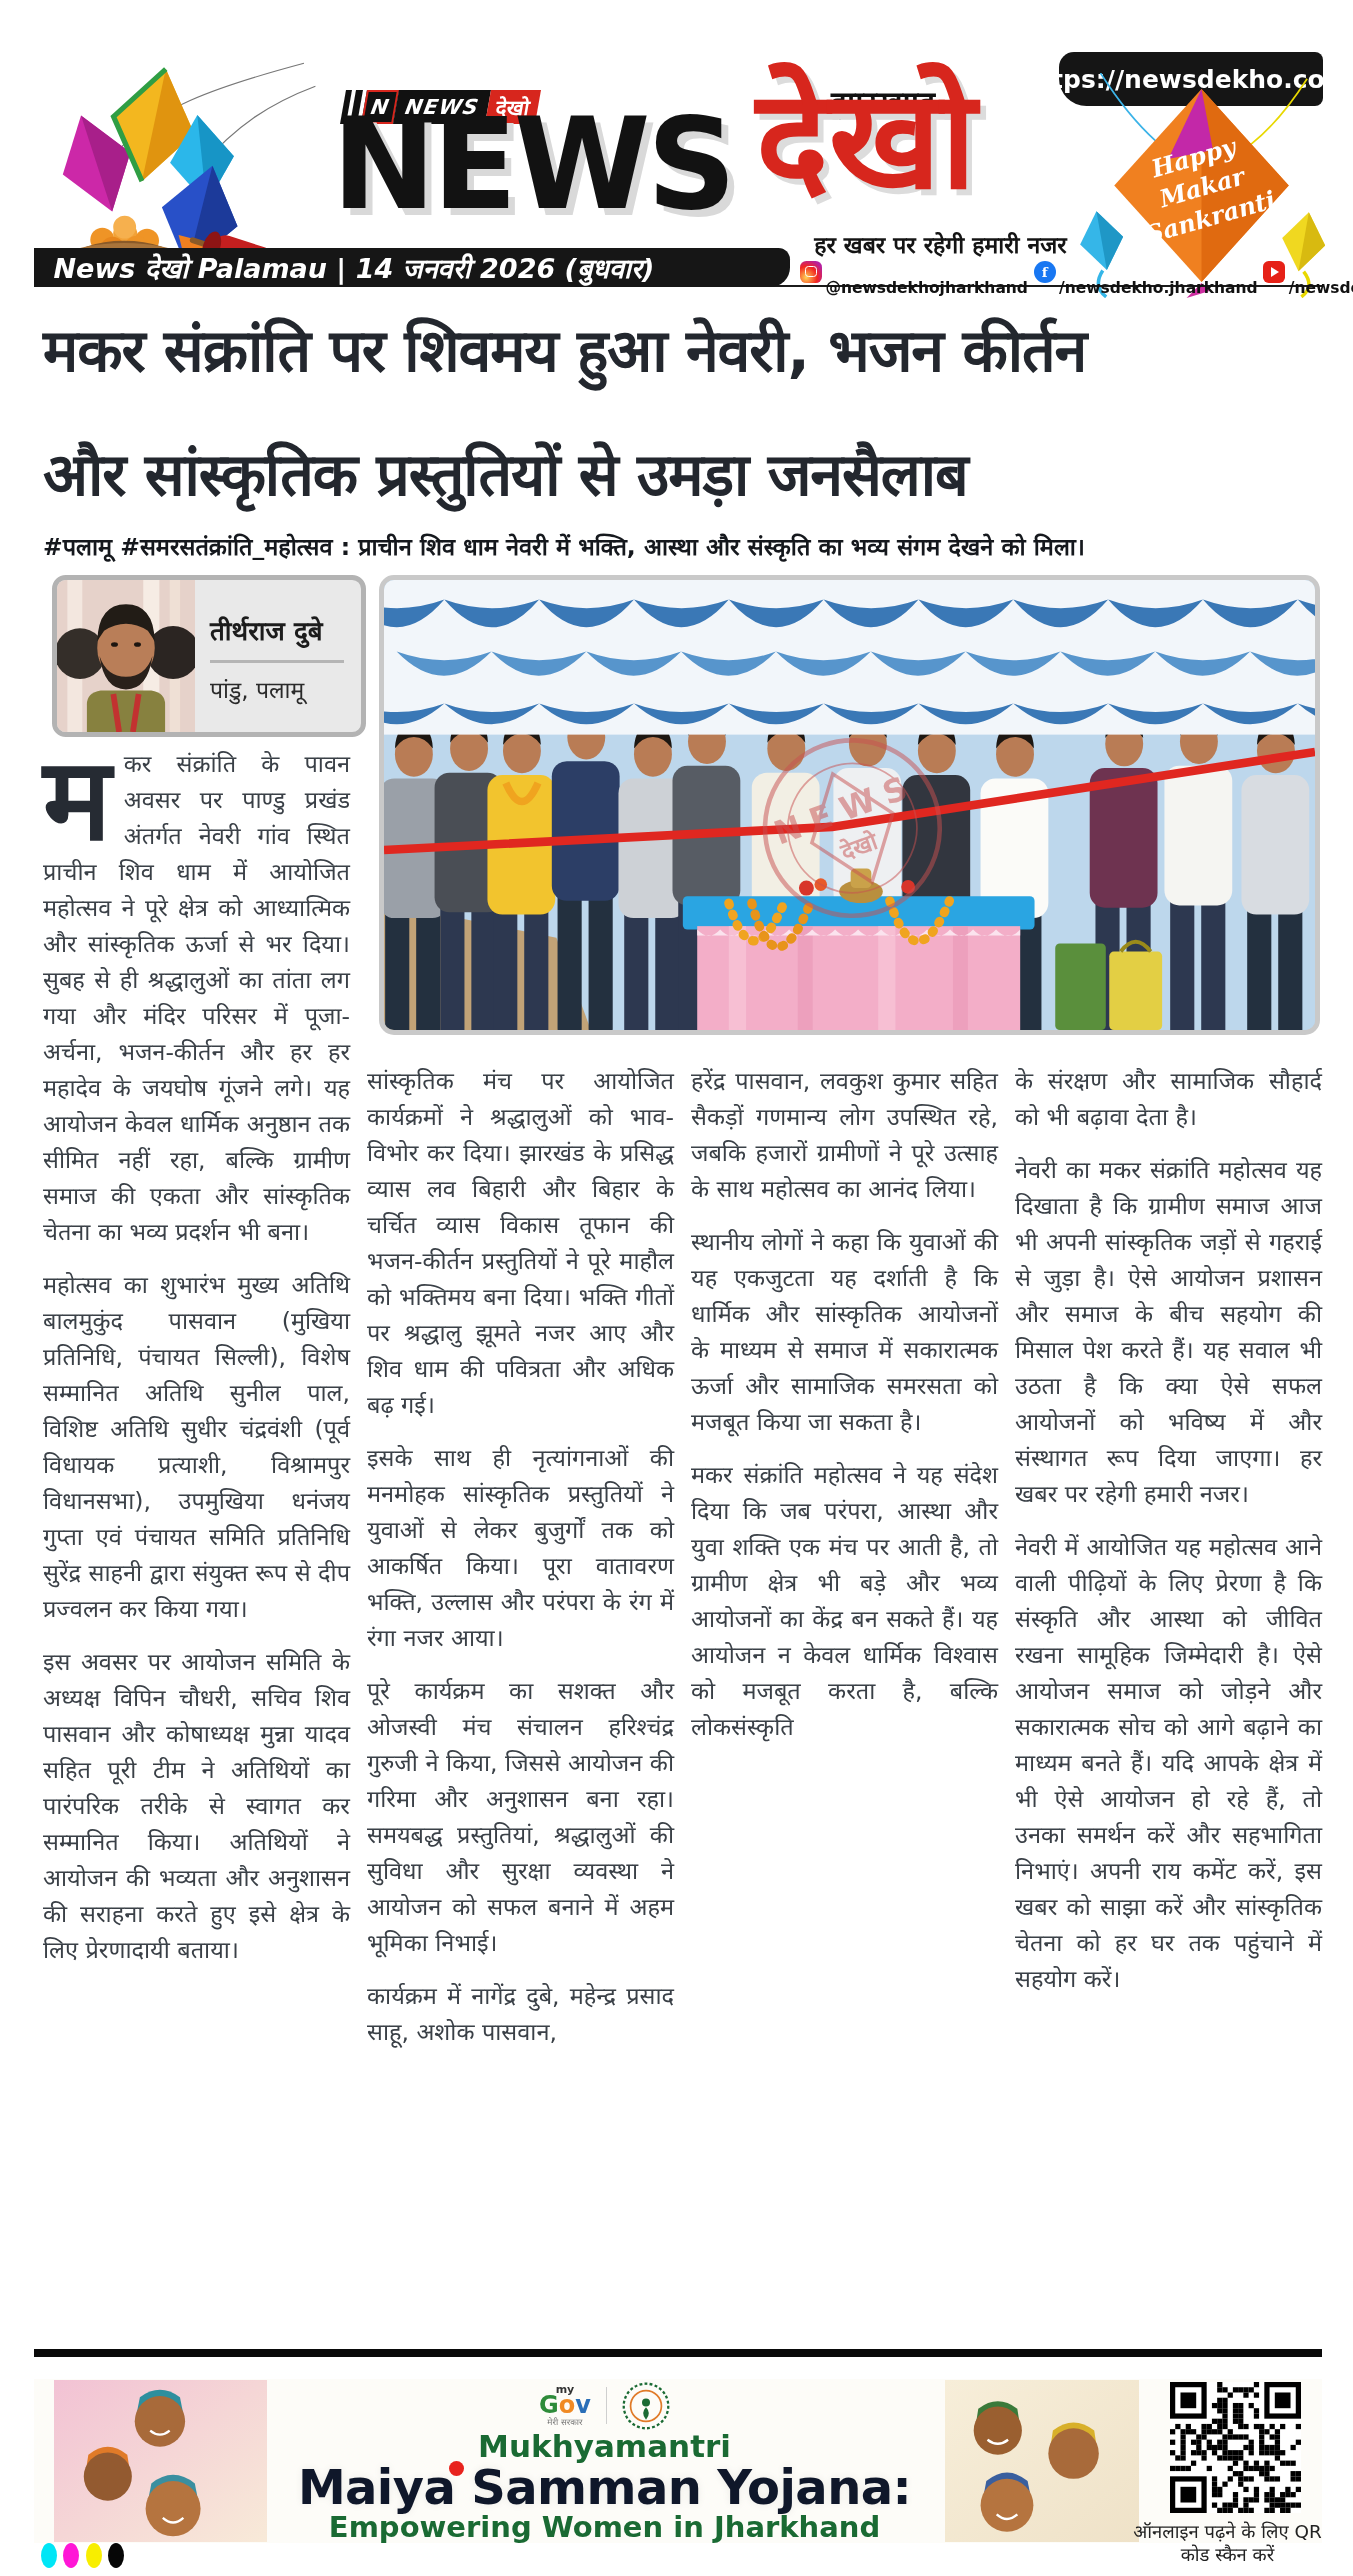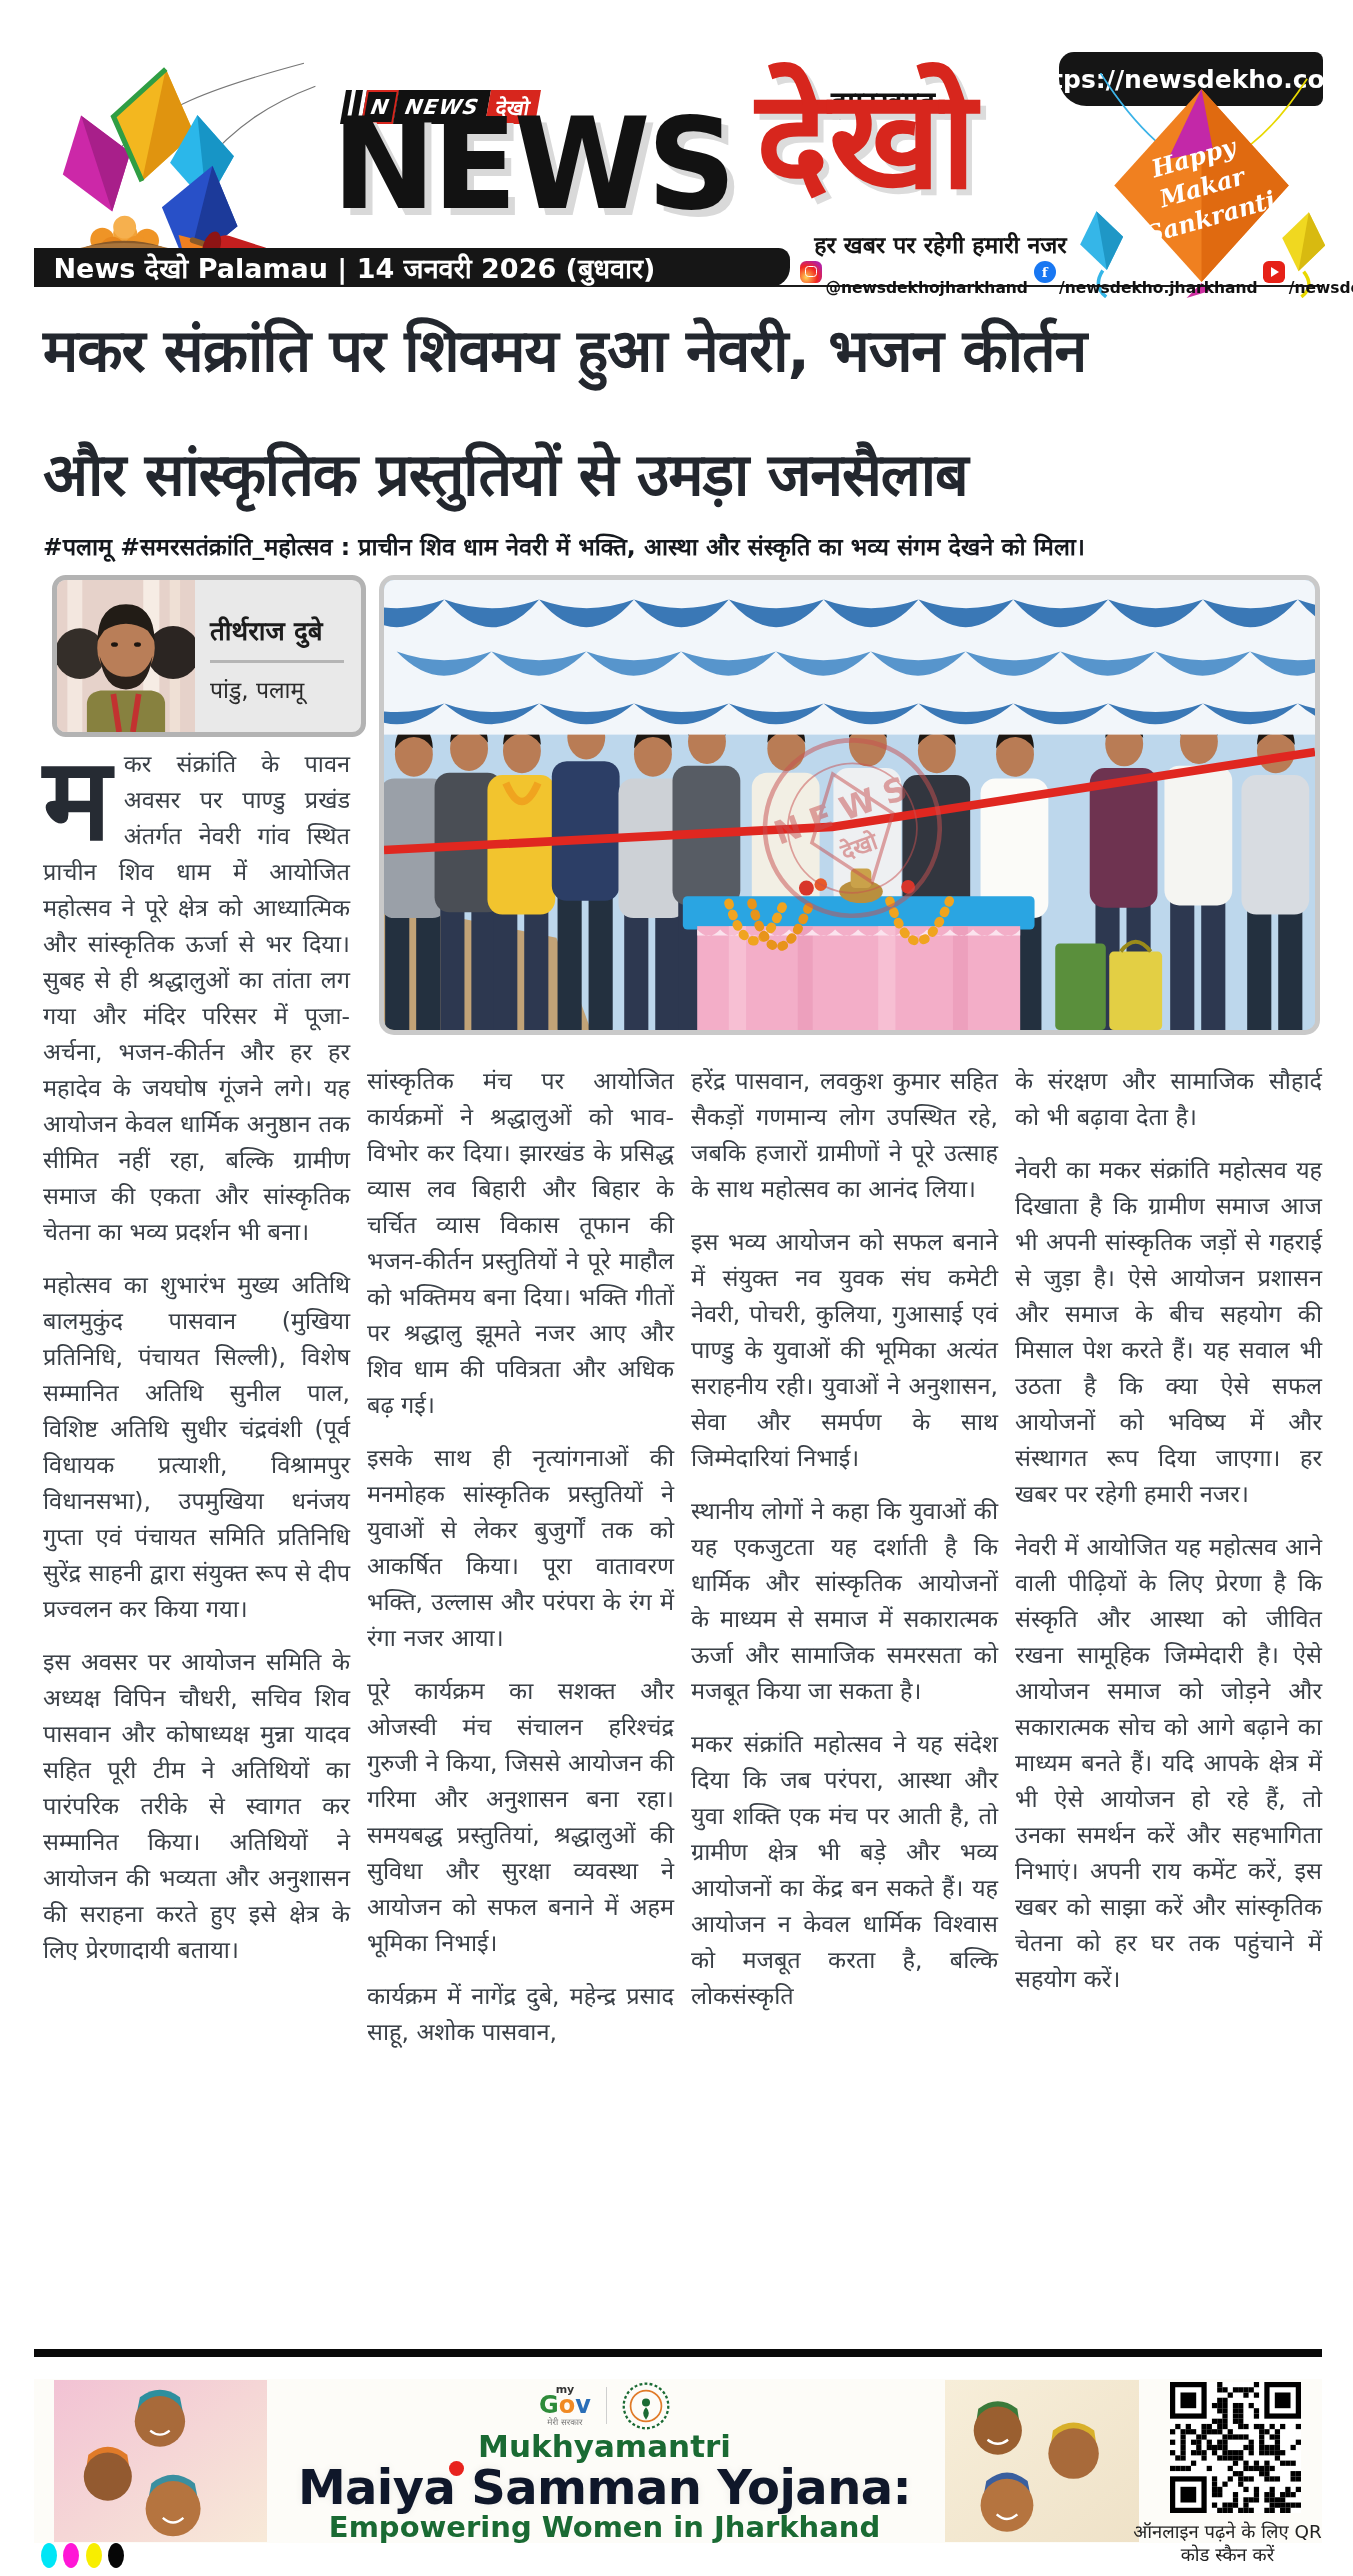--- a/index.html
+++ b/index.html
@@ -13,21 +13,21 @@
   .lb-n{background:#111;color:#fff;border:2.9px solid #d7261d;padding:0 5.7px;display:flex;align-items:center;font-style:italic;}
   .lb-news{background:#111;color:#fff;padding:0 9.2px;display:flex;align-items:center;font-style:italic;letter-spacing:1.1px;}
   .lb-dekho{background:#d7261d;color:#fff;padding:0 8px;display:flex;align-items:center;}
   .logo-news{position:absolute;left:332px;top:102px;font-size:124px;line-height:1;font-weight:900;letter-spacing:-3.4px;color:#121212;transform:scale(1,1.02);text-shadow:6.9px 6.9px 0 #d9d9d9;white-space:nowrap;}
   .logo-dekho{position:absolute;left:756px;top:68px;font-size:137px;line-height:1.05;font-weight:900;color:#d7261d;text-shadow:5.7px 5.7px 0 #dcdcdc;white-space:nowrap;}
   .logo-state{position:absolute;left:831px;top:80px;font-size:32px;font-weight:800;color:#111;white-space:nowrap;}
   .url-badge{position:absolute;left:1059px;top:52px;width:264px;height:54px;background:#151515;color:#fff;border-radius:15px 8px 8px 27.5px;display:flex;align-items:center;justify-content:center;font-size:25px;font-weight:800;}
   .kite-right{position:absolute;left:1066px;top:73px;width:271px;height:225px;}
   .tagline{position:absolute;left:803px;top:228px;width:275px;text-align:center;font-size:23px;font-weight:800;color:#141414;white-space:nowrap;}
   .header-rule{position:absolute;left:34px;top:285px;width:1288px;height:2.3px;background:#1b1b1b;}
-  .date-bar{position:absolute;left:34px;top:248px;width:756px;height:39px;background:#161616;color:#fff;border-radius:0 11.5px 19.5px 0;display:flex;align-items:center;padding-left:19.5px;box-sizing:border-box;font-size:27px;font-weight:700;white-space:nowrap;}
+  .date-bar{position:absolute;left:34px;top:248px;width:756px;height:39px;background:#161616;color:#fff;border-radius:0 11.5px 19.5px 0;display:flex;align-items:center;padding-left:19.5px;box-sizing:border-box;font-size:27px;font-weight:700;white-space:nowrap;font-style:italic;}
   .social-row{position:absolute;left:800px;top:259px;width:522px;height:25px;display:flex;align-items:center;gap:5.7px;}
   .social-item{display:flex;align-items:center;gap:3.4px;}
   .shandle{font-size:15.5px;font-weight:800;color:#111;white-space:nowrap;margin-top:32px;}
   .sicon{width:22px;height:22px;border-radius:50%;display:flex;align-items:center;justify-content:center;color:#fff;font-weight:900;font-size:13.8px;flex:0 0 auto;}
   .sicon-instagram{border-radius:6.3px;background:radial-gradient(circle at 28% 75%,#ffd255,#f2261f 48%,#b620a0 80%);position:relative;}
   .sicon-instagram::before{content:"";width:9.8px;height:9.8px;border:1.7px solid #fff;border-radius:3.4px;}
   .sicon-facebook{background:#1877f2;font-family:"DejaVu Serif","Liberation Serif",serif;}
   .sicon-youtube{border-radius:5.7px;background:#e62117;position:relative;}
   .sicon-youtube::before{content:"";border-left:8px solid #fff;border-top:5.2px solid transparent;border-bottom:5.2px solid transparent;margin-left:1.7px;}
 
@@ -396,21 +396,20 @@
         <p>इस अवसर पर आयोजन समिति के अध्यक्ष विपिन चौधरी, सचिव शिव पासवान और कोषाध्यक्ष मुन्ना यादव सहित पूरी टीम ने अतिथियों का पारंपरिक तरीके से स्वागत कर सम्मानित किया। अतिथियों ने आयोजन की भव्यता और अनुशासन की सराहना करते हुए इसे क्षेत्र के लिए प्रेरणादायी बताया।</p>
       </div>
     <div class="article-col" id="col2">
         <p>सांस्कृतिक मंच पर आयोजित कार्यक्रमों ने श्रद्धालुओं को भाव-विभोर कर दिया। झारखंड के प्रसिद्ध व्यास लव बिहारी और बिहार के चर्चित व्यास विकास तूफान की भजन-कीर्तन प्रस्तुतियों ने पूरे माहौल को भक्तिमय बना दिया। भक्ति गीतों पर श्रद्धालु झूमते नजर आए और शिव धाम की पवित्रता और अधिक बढ़ गई।</p>
         <p>इसके साथ ही नृत्यांगनाओं की मनमोहक सांस्कृतिक प्रस्तुतियों ने युवाओं से लेकर बुजुर्गों तक को आकर्षित किया। पूरा वातावरण भक्ति, उल्लास और परंपरा के रंग में रंगा नजर आया।</p>
         <p>पूरे कार्यक्रम का सशक्त और ओजस्वी मंच संचालन हरिश्चंद्र गुरुजी ने किया, जिससे आयोजन की गरिमा और अनुशासन बना रहा। समयबद्ध प्रस्तुतियां, श्रद्धालुओं की सुविधा और सुरक्षा व्यवस्था ने आयोजन को सफल बनाने में अहम भूमिका निभाई।</p>
         <p>कार्यक्रम में नागेंद्र दुबे, महेन्द्र प्रसाद साहू, अशोक पासवान,</p>
       </div>
     <div class="article-col" id="col3">
         <p>हरेंद्र पासवान, लवकुश कुमार सहित सैकड़ों गणमान्य लोग उपस्थित रहे, जबकि हजारों ग्रामीणों ने पूरे उत्साह के साथ महोत्सव का आनंद लिया।</p>
-        <p>इस भव्य आयोजन को सफल बनाने में संयुक्त नव युवक संघ कमेटी नेवरी, पोचरी, कुलिया, गुआसाई एवं पाण्डु के युवाओं की भूमिका अत्यंत सराहनीय रही। युवाओं ने अनुशासन, सेवा और समर्पण के साथ जिम्मेदारियां निभाई।</p>
         <p>स्थानीय लोगों ने कहा कि युवाओं की यह एकजुटता यह दर्शाती है कि धार्मिक और सांस्कृतिक आयोजनों के माध्यम से समाज में सकारात्मक ऊर्जा और सामाजिक समरसता को मजबूत किया जा सकता है।</p>
         <p>मकर संक्रांति महोत्सव ने यह संदेश दिया कि जब परंपरा, आस्था और युवा शक्ति एक मंच पर आती है, तो ग्रामीण क्षेत्र भी बड़े और भव्य आयोजनों का केंद्र बन सकते हैं। यह आयोजन न केवल धार्मिक विश्वास को मजबूत करता है, बल्कि लोकसंस्कृति</p>
       </div>
     <div class="article-col" id="col4">
         <p>के संरक्षण और सामाजिक सौहार्द को भी बढ़ावा देता है।</p>
         <p>नेवरी का मकर संक्रांति महोत्सव यह दिखाता है कि ग्रामीण समाज आज भी अपनी सांस्कृतिक जड़ों से गहराई से जुड़ा है। ऐसे आयोजन प्रशासन और समाज के बीच सहयोग की मिसाल पेश करते हैं। यह सवाल भी उठता है कि क्या ऐसे सफल आयोजनों को भविष्य में और संस्थागत रूप दिया जाएगा। हर खबर पर रहेगी हमारी नजर।</p>
         <p>नेवरी में आयोजित यह महोत्सव आने वाली पीढ़ियों के लिए प्रेरणा है कि संस्कृति और आस्था को जीवित रखना सामूहिक जिम्मेदारी है। ऐसे आयोजन समाज को जोड़ने और सकारात्मक सोच को आगे बढ़ाने का माध्यम बनते हैं। यदि आपके क्षेत्र में भी ऐसे आयोजन हो रहे हैं, तो उनका समर्थन करें और सहभागिता निभाएं। अपनी राय कमेंट करें, इस खबर को साझा करें और सांस्कृतिक चेतना को हर घर तक पहुंचाने में सहयोग करें।</p>
       </div>
   </section>
 

